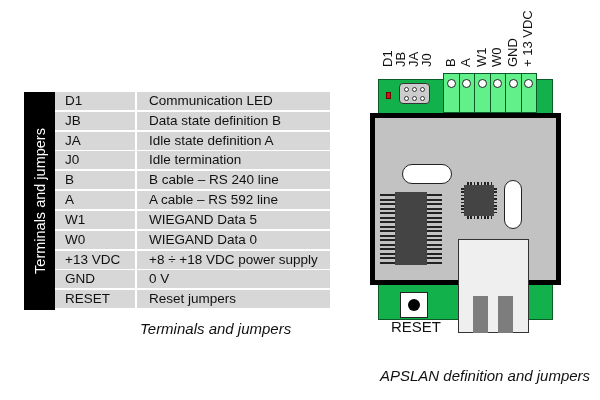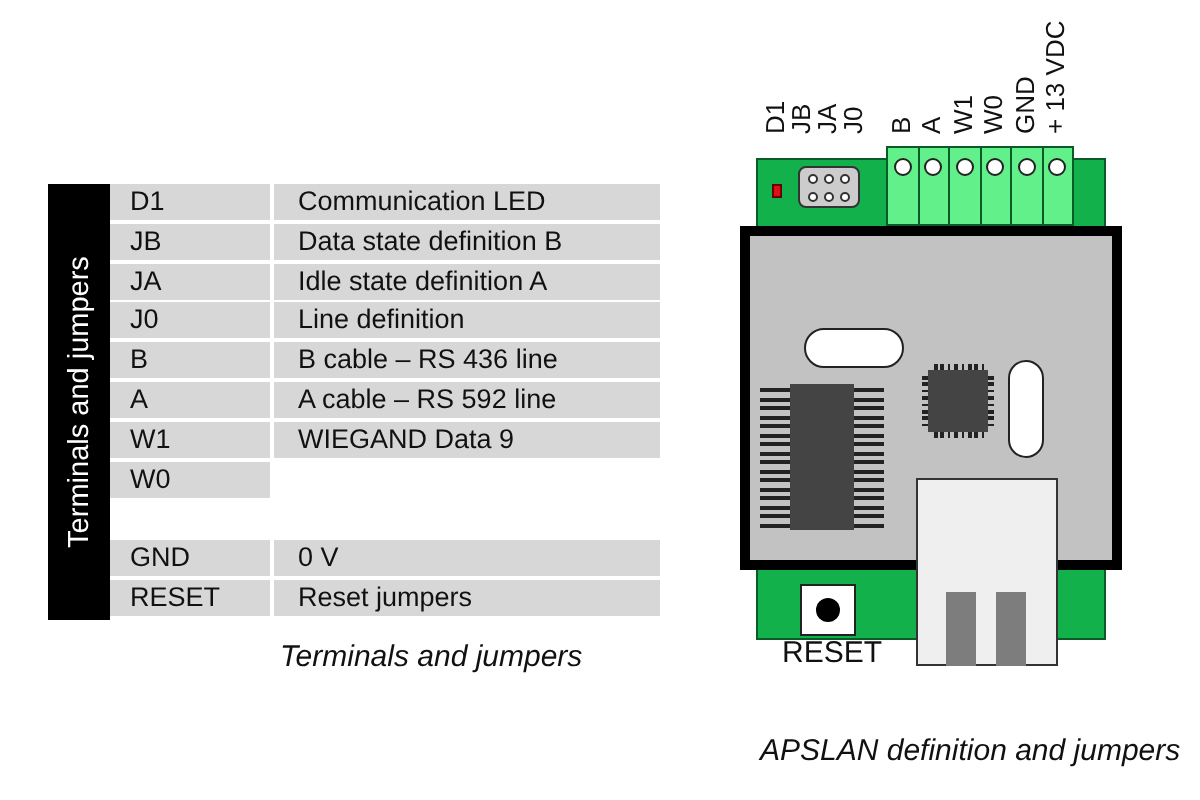--- a/index.html
+++ b/index.html
@@ -98,36 +98,41 @@
       <div class="row" style="top: 19.8182px;">
         <div class="cell k">JB</div>
         <div class="cell v">Data state definition B</div>
       </div>
       <div class="row" style="top: 39.6364px;">
         <div class="cell k">JA</div>
         <div class="cell v">Idle state definition A</div>
       </div>
       <div class="row" style="top: 59.4545px;">
         <div class="cell k">J0</div>
-        <div class="cell v">Line definition</div>
+        <div class="cell v">Idle termination</div>
       </div>
       <div class="row" style="top: 79.2727px;">
         <div class="cell k">B</div>
-        <div class="cell v">B cable – RS 436 line</div>
+        <div class="cell v">B cable – RS 240 line</div>
       </div>
       <div class="row" style="top: 99.0909px;">
         <div class="cell k">A</div>
         <div class="cell v">A cable – RS 592 line</div>
       </div>
       <div class="row" style="top: 118.909px;">
         <div class="cell k">W1</div>
-        <div class="cell v">WIEGAND Data 9</div>
+        <div class="cell v">WIEGAND Data 5</div>
       </div>
       <div class="row" style="top: 138.727px;">
         <div class="cell k">W0</div>
+        <div class="cell v">WIEGAND Data 0</div>
+      </div>
+      <div class="row" style="top: 158.545px;">
+        <div class="cell k">+13 VDC</div>
+        <div class="cell v">+8 ÷ +18 VDC power supply</div>
       </div>
       <div class="row" style="top: 178.364px;">
         <div class="cell k">GND</div>
         <div class="cell v">0 V</div>
       </div>
       <div class="row" style="top: 198.182px;">
         <div class="cell k">RESET</div>
         <div class="cell v">Reset jumpers</div>
       </div>
     </div>

